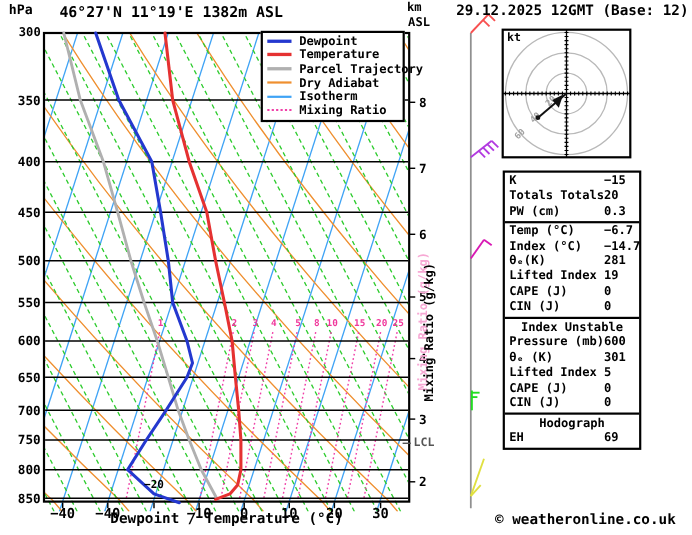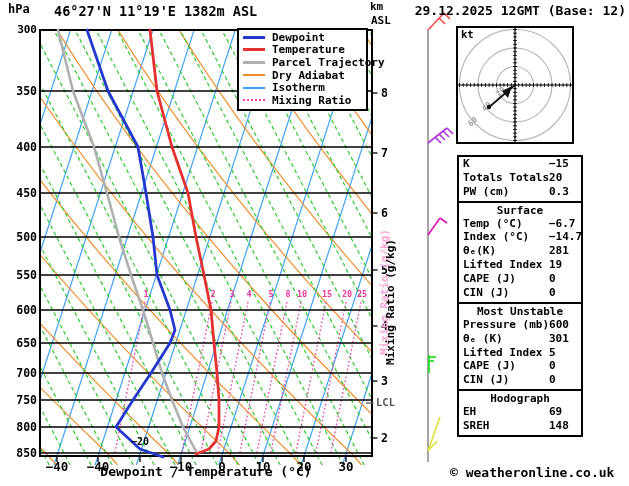--- a/index.html
+++ b/index.html
@@ -326,21 +326,20 @@
         <div class="trow" style="">
           <div class="rlabel lbl" style="">Totals Totals</div>
           <div class="rvalue lbl" style="">20</div>
         </div>
         <div class="trow" style="">
           <div class="rlabel lbl" style="">PW (cm)</div>
           <div class="rvalue lbl" style="">0.3</div>
         </div>
       </div>
       <div class="tsection" style="">
-        <div class="theader" style="">Surface</div>
         <div class="trow" style="">
           <div class="rlabel lbl" style="">Temp (°C)</div>
           <div class="rvalue lbl" style="">−6.7</div>
         </div>
         <div class="trow" style="">
           <div class="rlabel lbl" style="">Index (°C)</div>
           <div class="rvalue lbl" style="">−14.7</div>
         </div>
         <div class="trow" style="">
           <div class="rlabel lbl" style="">θₑ(K)</div>
@@ -353,21 +352,21 @@
         <div class="trow" style="">
           <div class="rlabel lbl" style="">CAPE (J)</div>
           <div class="rvalue lbl" style="">0</div>
         </div>
         <div class="trow" style="">
           <div class="rlabel lbl" style="">CIN (J)</div>
           <div class="rvalue lbl" style="">0</div>
         </div>
       </div>
       <div class="tsection" style="">
-        <div class="theader" style="">Most Unstable</div>
+        <div class="theader" style="">Index Unstable</div>
         <div class="trow" style="">
           <div class="rlabel lbl" style="">Pressure (mb)</div>
           <div class="rvalue lbl" style="">600</div>
         </div>
         <div class="trow" style="">
           <div class="rlabel lbl" style="">θₑ (K)</div>
           <div class="rvalue lbl" style="">301</div>
         </div>
         <div class="trow" style="">
           <div class="rlabel lbl" style="">Lifted Index</div>
@@ -381,21 +380,17 @@
           <div class="rlabel lbl" style="">CIN (J)</div>
           <div class="rvalue lbl" style="">0</div>
         </div>
       </div>
       <div class="tsection" style="">
         <div class="theader" style="">Hodograph</div>
         <div class="trow" style="">
           <div class="rlabel lbl" style="">EH</div>
           <div class="rvalue lbl" style="">69</div>
         </div>
-        <div class="trow" style="">
-          <div class="rlabel lbl" style="">SREH</div>
-          <div class="rvalue lbl" style="">148</div>
-        </div>
       </div>
     </div>
 
   <div class="abs lbl" style="left:450px;top:466px;font-size:13px">© weatheronline.co.uk</div>
 </div>
 
 </body></html>

